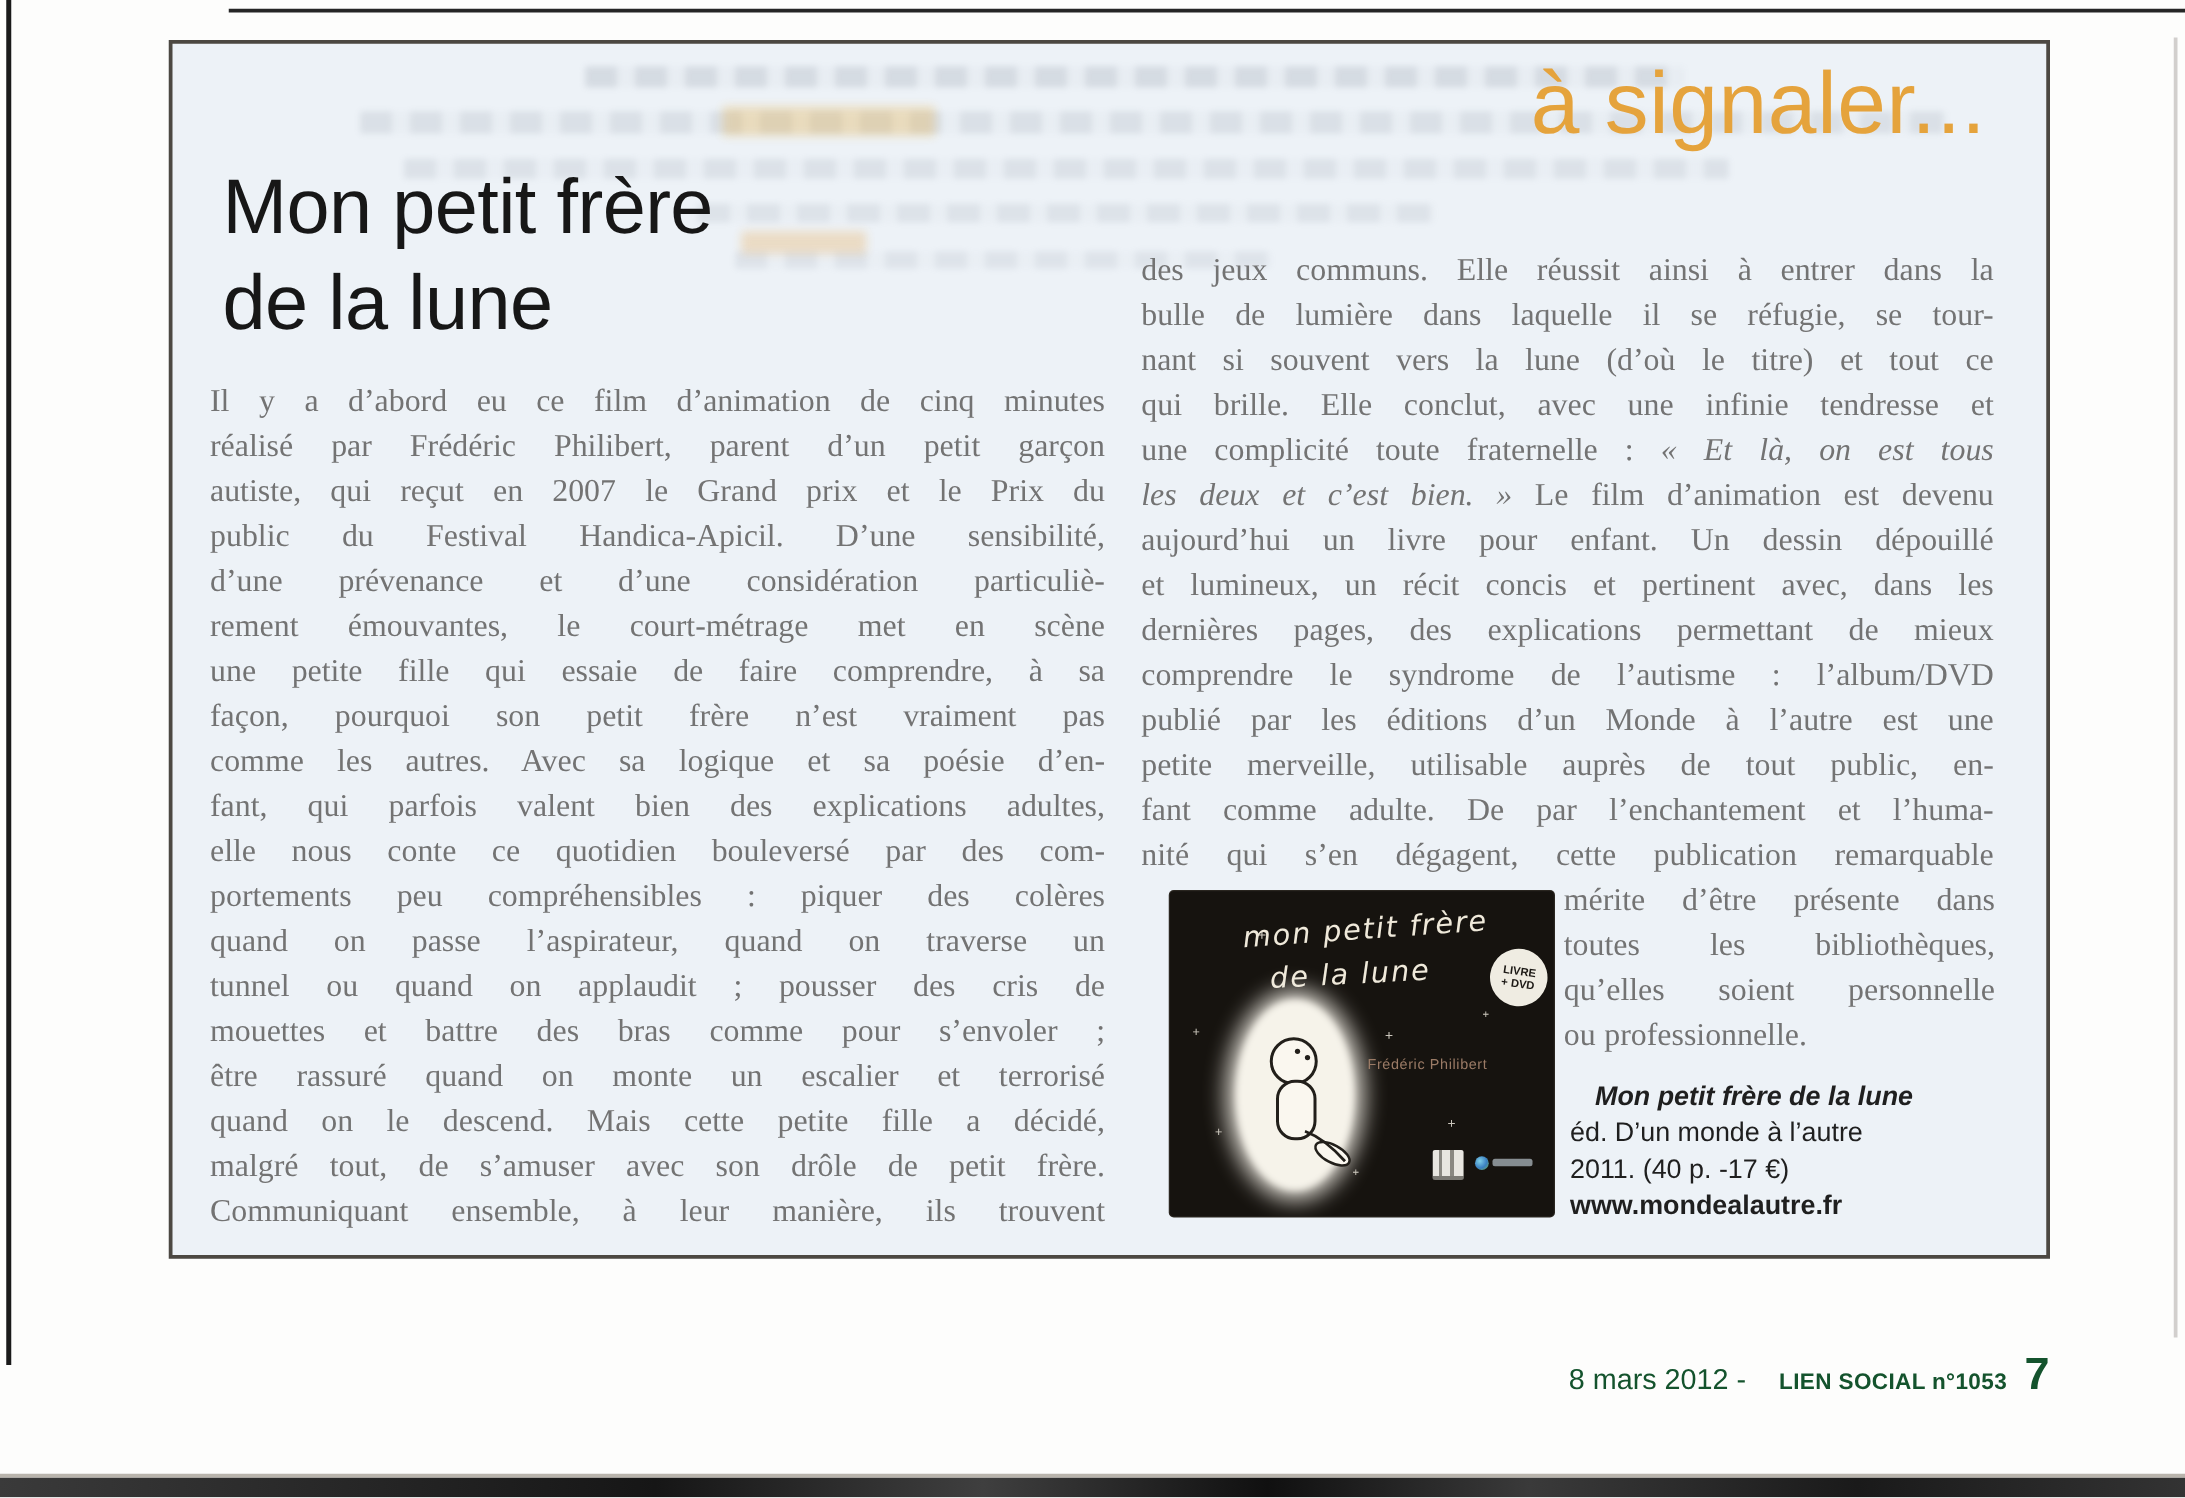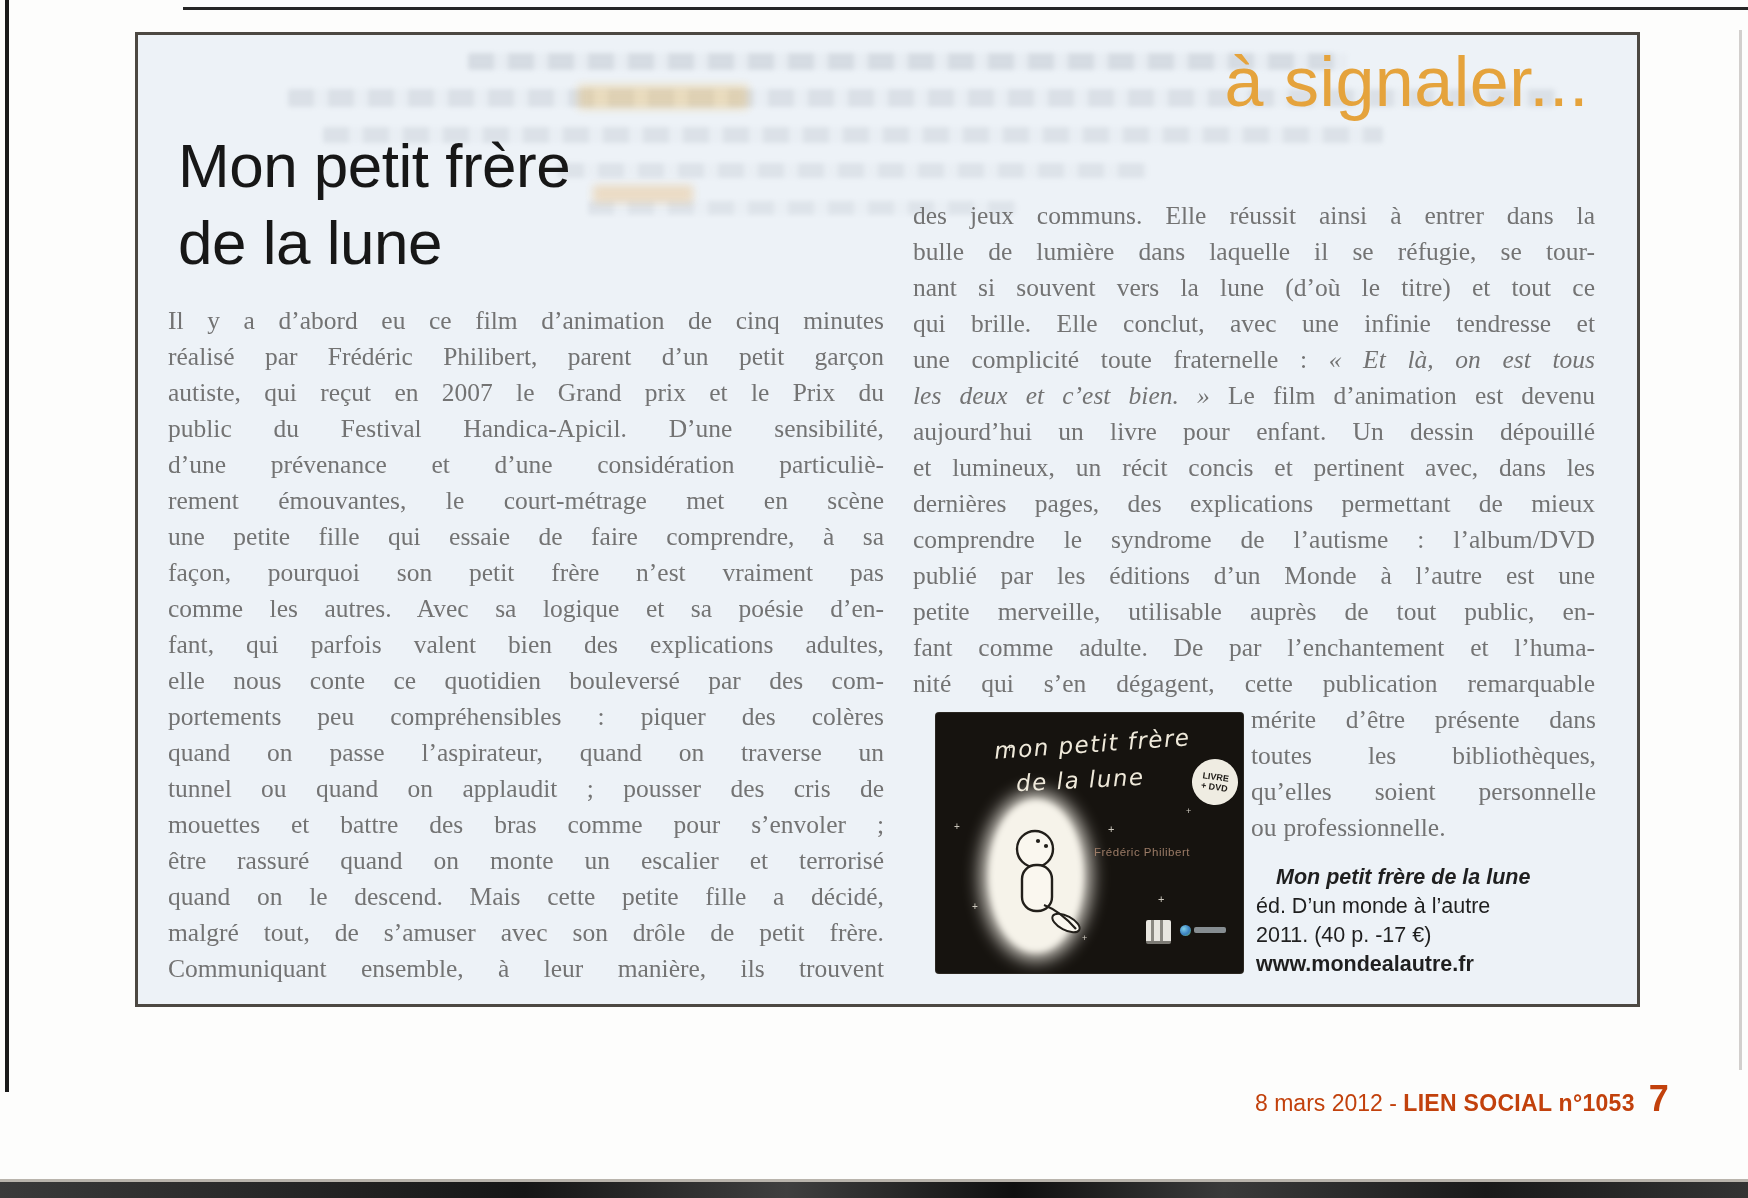--- a/index.html
+++ b/index.html
@@ -77,23 +77,23 @@
   .publisher-logo .dot{width:11px;height:11px;border-radius:50%;
     background:radial-gradient(circle at 35% 35%,#7fd0e8,#3a7fc1 55%,#71b84e);}
   .publisher-logo .bar{flex:1;height:6px;background:#9aa3a8;border-radius:2px;opacity:.85;}
 
   
   .caption{position:absolute;left:1118px;top:828px;width:360px;font-size:21.5px;line-height:29px;color:#1f1f1f;}
   .caption .ct{font-style:italic;font-weight:700;margin-left:20px;}
   .caption .cw{font-weight:700;}
 
   
-  .page-footer{position:absolute;left:1255px;top:1078px;display:flex;align-items:baseline;color:#c2410c;}
+  .page-footer{position:absolute;left:1255px;top:1078px;display:flex;align-items:baseline;color:#14532d;}
   .footer-date{font-size:23px;font-weight:400;white-space:pre;}
-  .footer-mag{font-size:23px;font-weight:700;letter-spacing:.3px;}
+  .footer-mag{font-size:18px;font-weight:700;letter-spacing:.3px;margin-left:20px;}
   .footer-num{font-size:36px;font-weight:700;margin-left:14px;}
 </style>
 </head>
 <body>
 
 <div class="page">
 
   <div class="scan-edge-left"></div>
   <div class="scan-edge-top"></div>
   <div class="scan-edge-right"></div>

